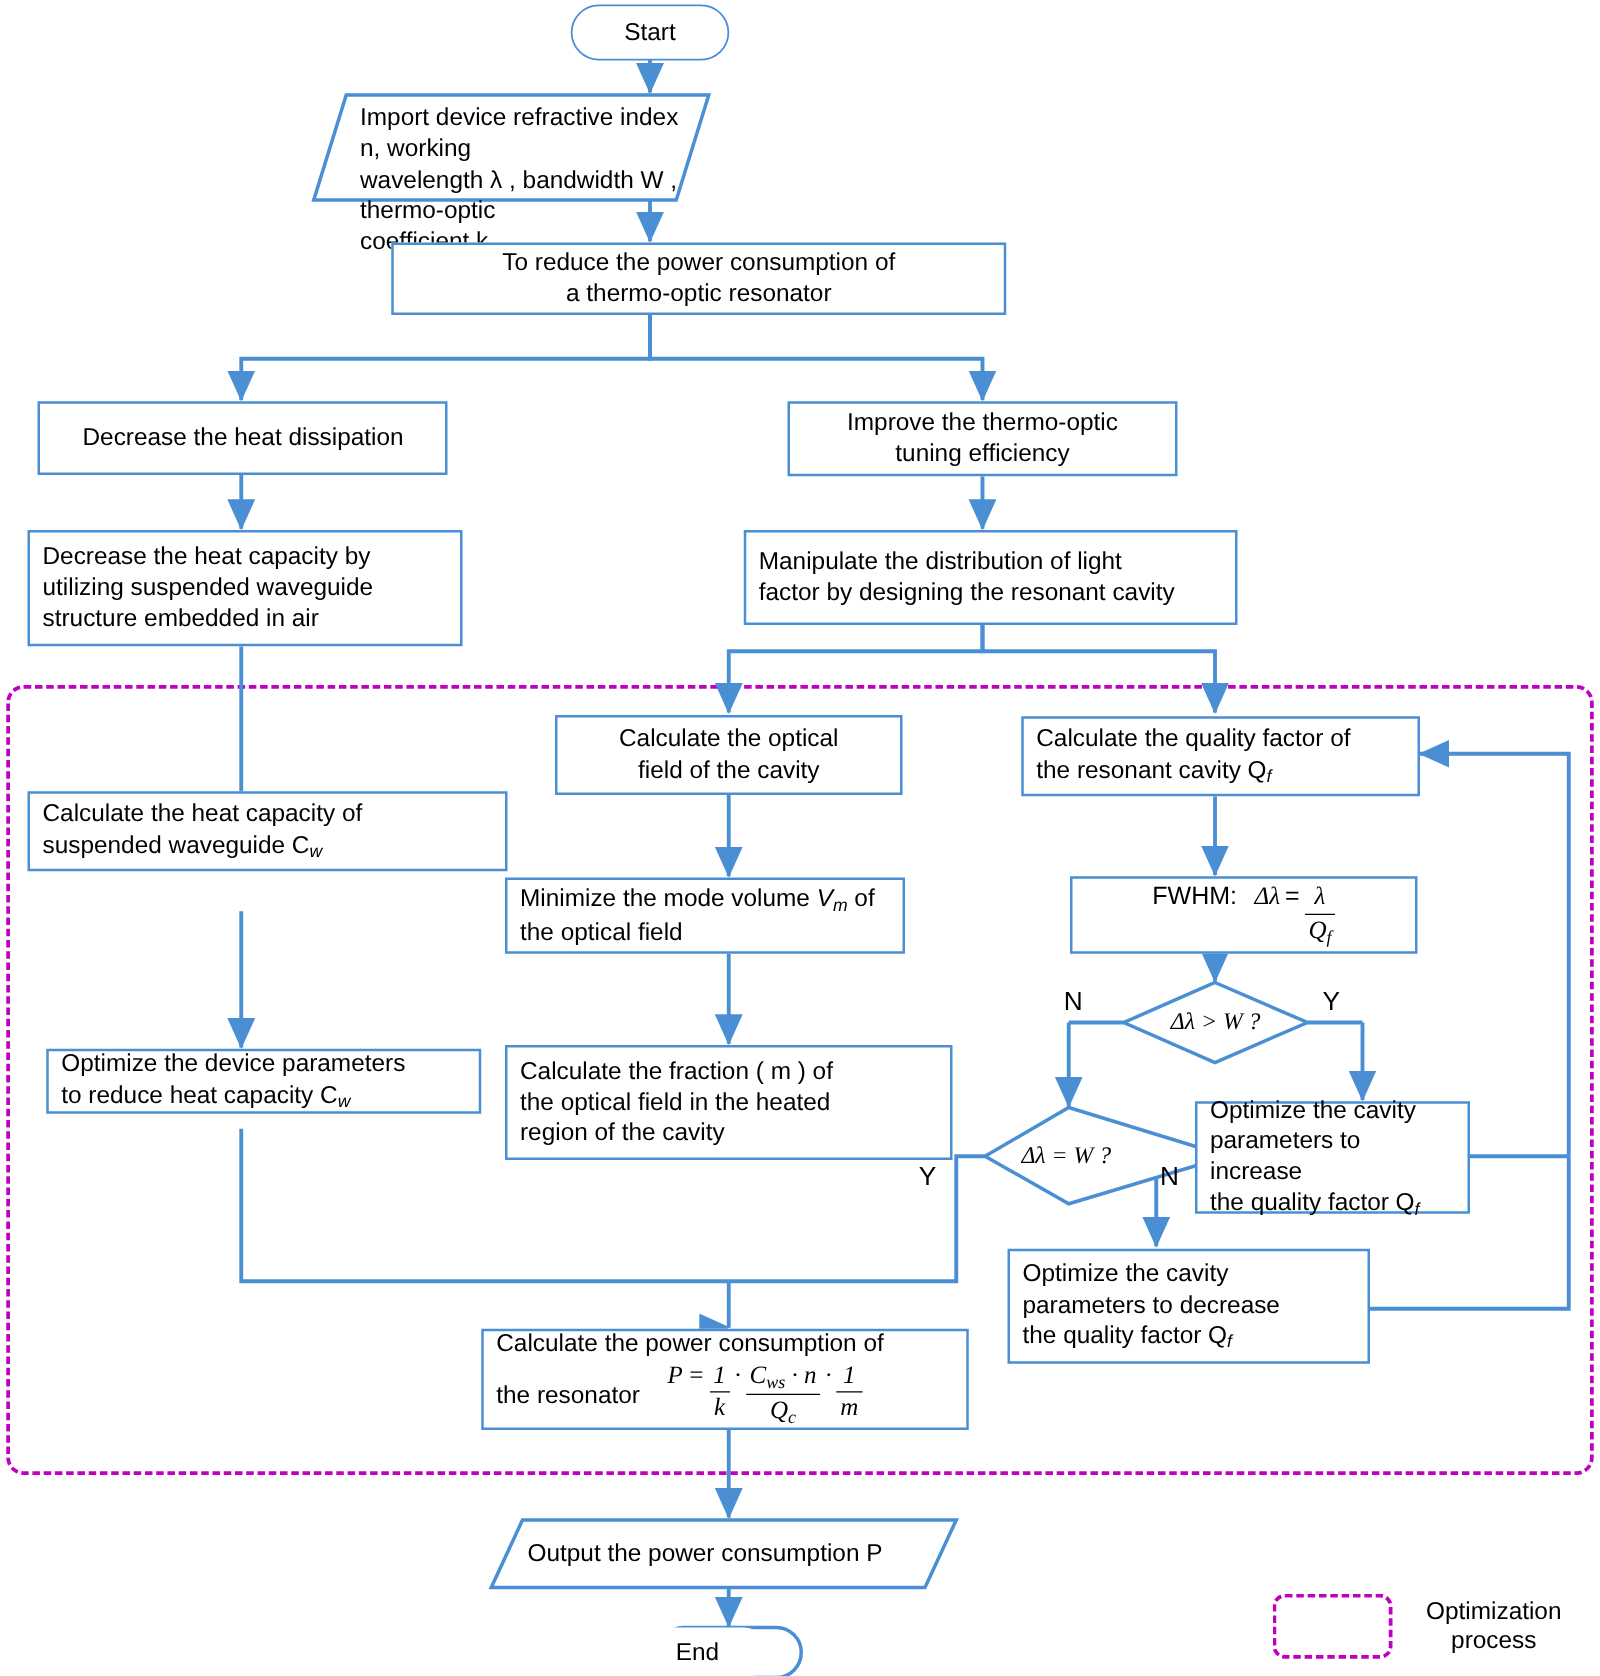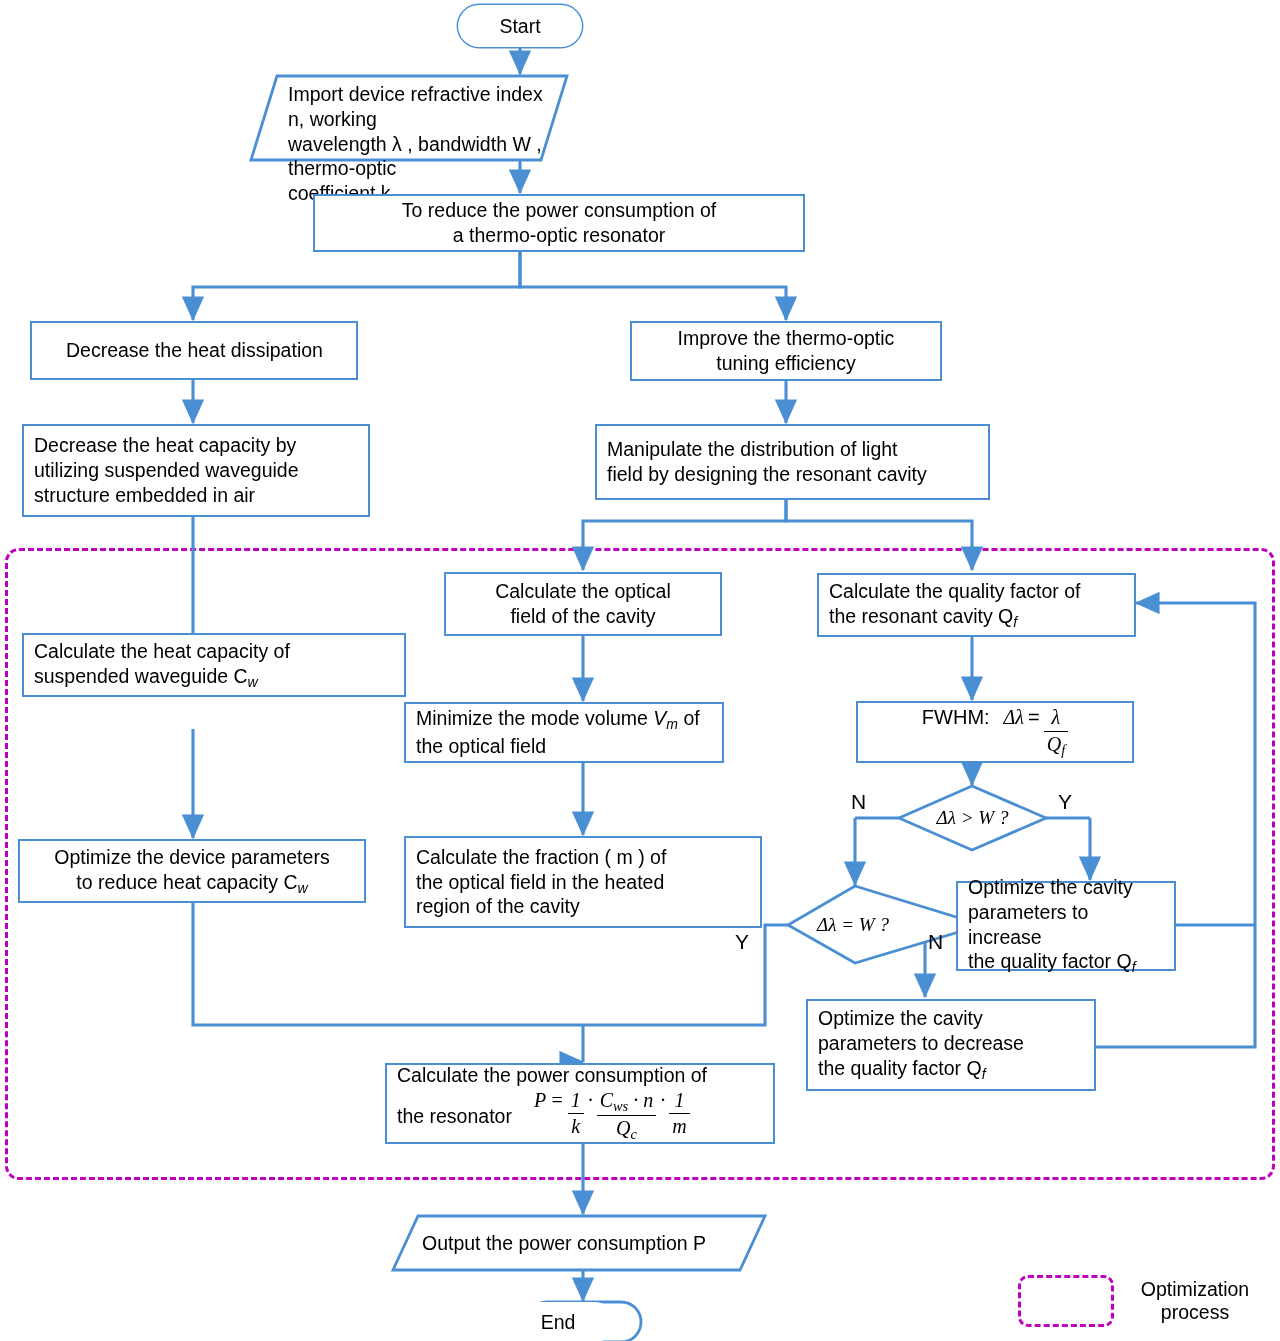--- a/index.html
+++ b/index.html
@@ -232,32 +232,32 @@
     <span class="txt">
       <span>Decrease the heat capacity by</span><br>
       <span>utilizing suspended waveguide</span><br>
       <span>structure embedded in air</span>
     </span>
   </div>
 
   <div class="node box" style="left:595px; top:424px; width:395px; height:76px;">
     <span class="txt">
       <span>Manipulate the distribution of light</span><br>
-      <span>field by designing the resonant cavity</span>
+      <span>factor by designing the resonant cavity</span>
     </span>
   </div>
 
   <div class="node box" style="left:22px; top:633px; width:384px; height:64px;align-items:center;">
     <span class="txt">
       <span>Calculate the heat capacity of</span><br>
       <span>suspended waveguide C</span><i class="sub">w</i>
     </span>
   </div>
 
-  <div class="node box" style="left:18px; top:839px; width:348px; height:64px;text-align:center;">
+  <div class="node box" style="left:37px; top:839px; width:348px; height:52px;">
     <span class="txt">
       <span>Optimize the device parameters</span><br>
       <span>to reduce heat capacity C</span><i class="sub">w</i>
     </span>
   </div>
 
   <div class="node box center" style="left:444px; top:572px; width:278px; height:64px;">
     <span class="txt">
       <span>Calculate the optical</span><br>
       <span>field of the cavity</span>

